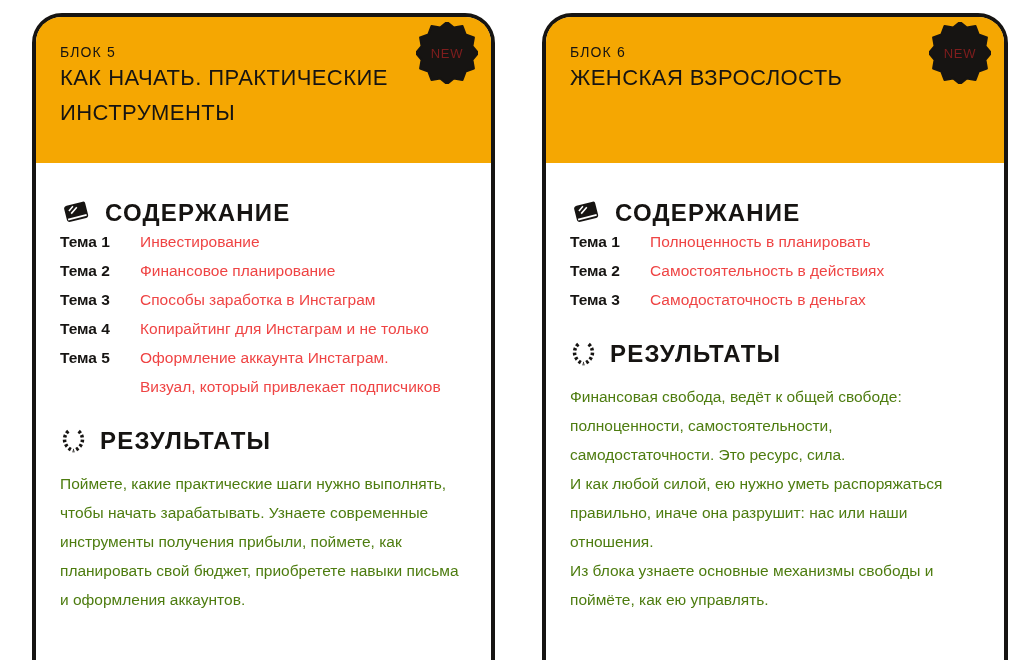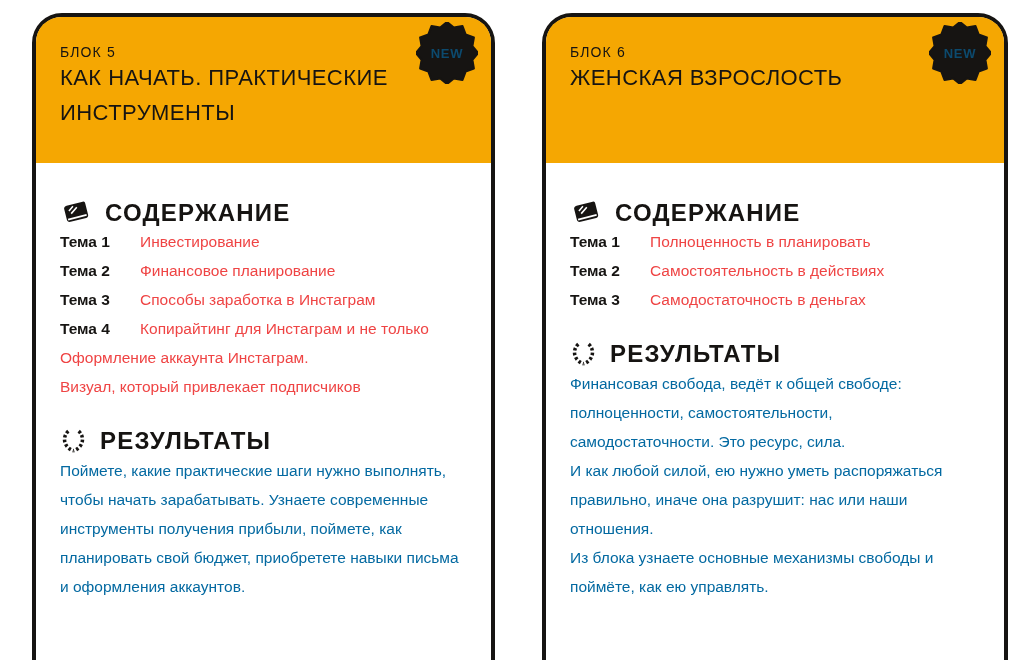--- a/index.html
+++ b/index.html
@@ -48,22 +48,22 @@
 
   .badge {
     position: absolute;
     top: 5px; right: 13px;
     width: 62px; height: 62px;
   }
   .badge svg { position: absolute; left: 0; top: 0; }
   .badge-text {
     position: absolute; inset: 0;
     display: flex; align-items: center; justify-content: center;
-    color: #0c4a6e;
-    font-weight: bold;
+    color: #7f1d1d;
+    font-weight: normal;
     font-size: 13px;
     letter-spacing: 0.06em;
     text-align: center;
   }
 
   .card-body { padding: 36px 24px 0 24px; }
 
   .section-heading {
     display: flex;
     align-items: center;
@@ -76,24 +76,24 @@
   .section-heading .icon { display: inline-flex; flex: 0 0 auto; }
 
   .topics { }
   .topic-row { display: flex; font-size: 15.5px; line-height: 29px; }
   .topic-label { flex: 0 0 80px; width: 80px; font-weight: bold; color: #161412; }
   .topic-text  { color: #ef4444; white-space: pre-line; }
 
   .section-heading.results { margin-top: 26px; }
 
   .results-text {
-    margin: 1px 0 0 0;
+    margin: 14px 0 0 0;
     font-size: 15.5px;
     line-height: 29px;
-    color: #0369a1;
+    color: #4d7c0f;
     white-space: pre-line;
   }
 </style>
 </head>
 <body>
 
 <div class="canvas">
 
   <section class="card card-left">
     <header class="card-header">
@@ -132,20 +132,21 @@
         </div>
         <div class="topic-row">
           <span class="topic-label">Тема 3</span>
           <span class="topic-text">Способы заработка в Инстаграм</span>
         </div>
         <div class="topic-row">
           <span class="topic-label">Тема 4</span>
           <span class="topic-text">Копирайтинг для Инстаграм и не только</span>
         </div>
         <div class="topic-row">
+          <span class="topic-label">Тема 5</span>
           <span class="topic-text">Оформление аккаунта Инстаграм.
 Визуал, который привлекает подписчиков</span>
         </div>
       </div>
 
       <div class="section-heading results">
         <span class="icon">
           <svg width="27" height="27" viewBox="0 0 26 26">
             <path d="M8 3 C3.5 7 3 14 7.5 18.5 C9.5 20.5 11.5 21.6 13 21.8" fill="none" stroke="#161412" stroke-width="3.4" stroke-dasharray="2.6 2"></path>
             <path d="M18 3 C22.5 7 23 14 18.5 18.5 C16.5 20.5 14.5 21.6 13 21.8" fill="none" stroke="#161412" stroke-width="3.4" stroke-dasharray="2.6 2"></path>

